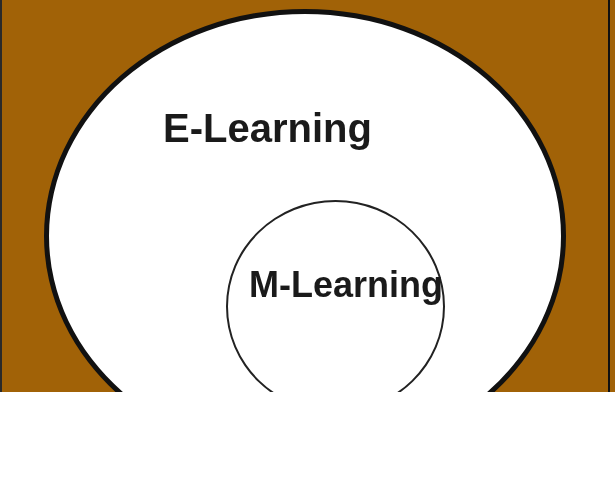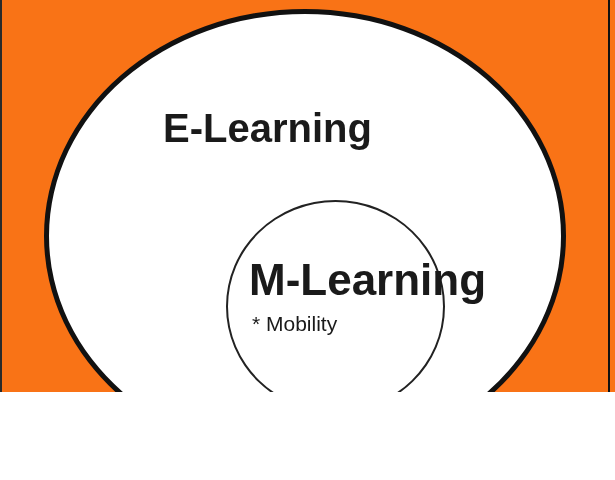--- a/index.html
+++ b/index.html
@@ -4,21 +4,21 @@
 <style>
   html, body {
     margin: 0;
     padding: 0;
     background: #ffffff;
   }
   .page {
     position: relative;
     width: 615px;
     height: 392px;
-    background: #f97316;
+    background: #a16207;
     overflow: hidden;
     font-family: "Liberation Sans", sans-serif;
     color: #1a1a1a;
   }
   .edge-line {
     position: absolute;
     top: 0;
     width: 2px;
     height: 480px;
     background: #2a2a2a;
@@ -51,22 +51,22 @@
     left: 163px;
     top: 106px;
     font-size: 40px;
     font-weight: bold;
     letter-spacing: 0px;
     white-space: nowrap;
   }
   .inner-label {
     position: absolute;
     left: 249px;
-    top: 255px;
-    font-size: 44px;
+    top: 264px;
+    font-size: 36px;
     font-weight: bold;
     white-space: nowrap;
   }
   .bullet-list {
     position: absolute;
     left: 252px;
     top: 310px;
   }
   .bullet-item {
     font-size: 21px;
@@ -85,16 +85,15 @@
 
   <div class="outer-ellipse"></div>
 
   <div class="inner-circle"></div>
 
   <div class="outer-label">E-Learning</div>
 
   <div class="inner-label">M-Learning</div>
 
   <div class="bullet-list">
-    <div class="bullet-item">* Mobility</div>
   </div>
 
 </div>
 
 </body></html>

